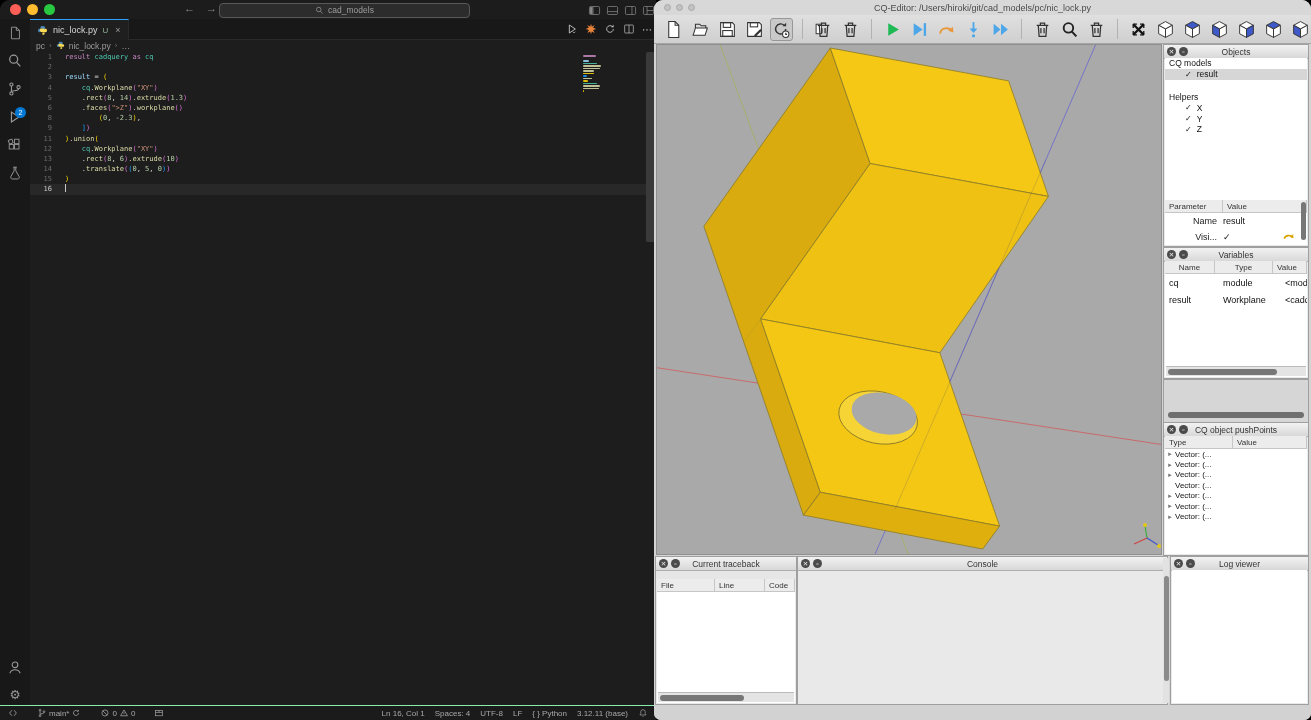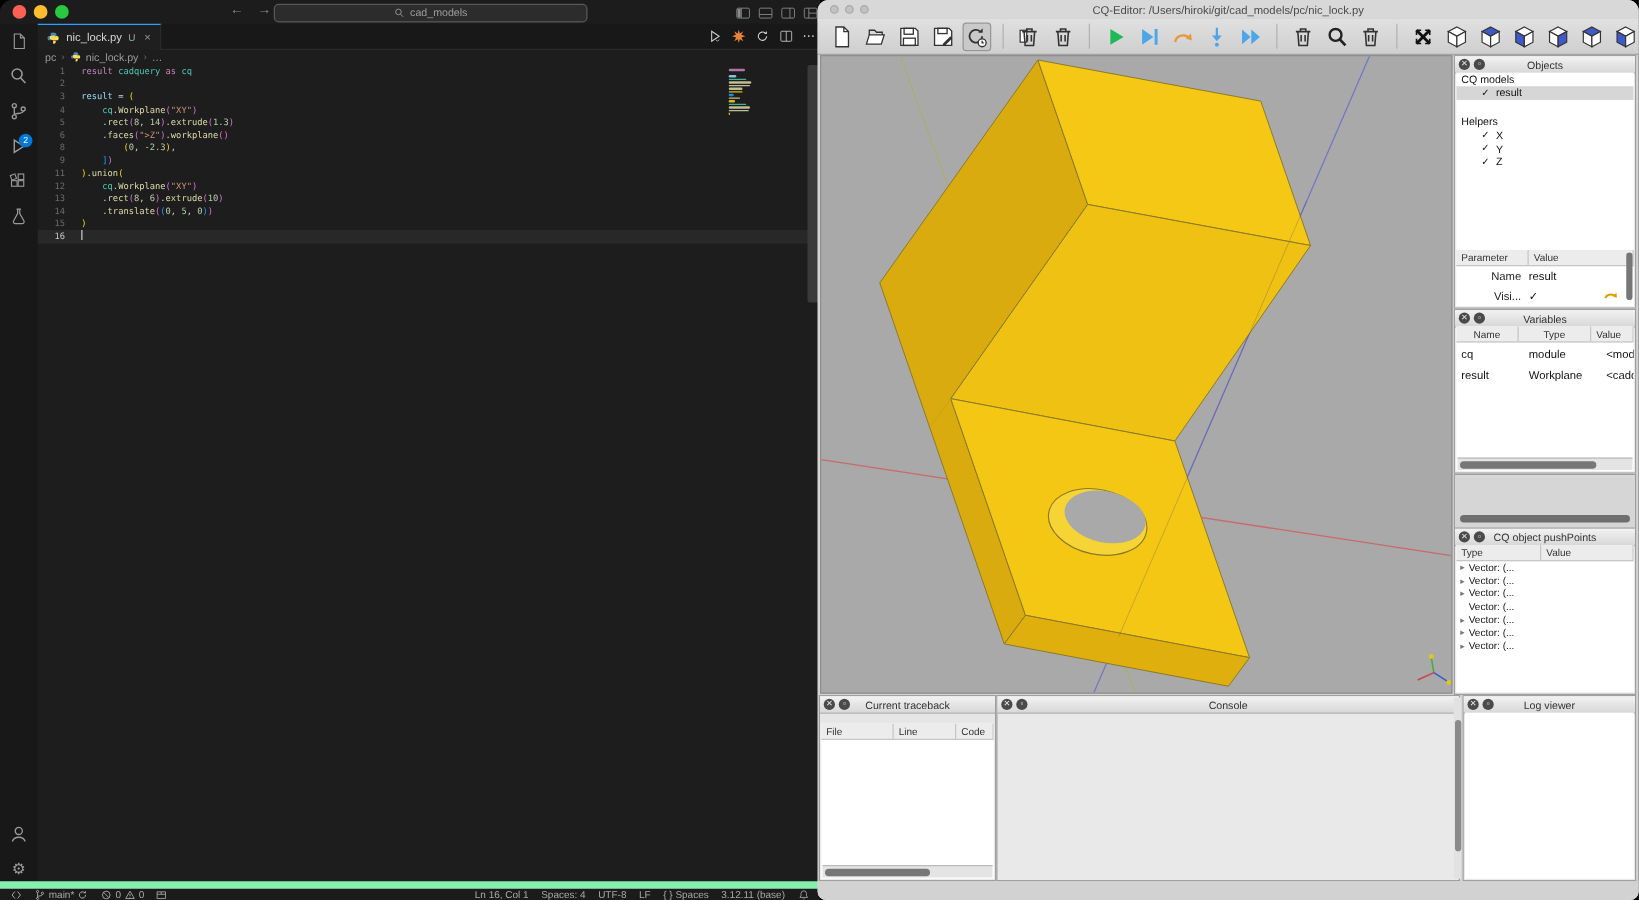--- a/index.html
+++ b/index.html
@@ -27,22 +27,22 @@
   .cl .gut{display:inline-block;width:22px;text-align:right;color:#6b6b6b;font-size:7px}
   .cl .code{margin-left:13px}
   .cl.cur{background:rgba(255,255,255,.05)}
   .cl.cur .gut{color:#c8c8c8}
   .cursor{display:inline-block;width:1px;height:8px;background:#c8c8c8;vertical-align:-1px}
   .tk-kw{color:#c586c0}.tk-ty{color:#4ec9b0}.tk-fn{color:#dcdcaa}.tk-v{color:#9cdcfe}.tk-s{color:#ce9178}
   .tk-n{color:#b5cea8}.tk-d{color:#d4d4d4}.tk-b1{color:#ffd700}.tk-b2{color:#da70d6}.tk-b3{color:#179fff}
   #vs-minimap{position:absolute;left:553px;top:3px;width:20px}
   #vs-minimap div{height:1.5px;margin-bottom:1px;border-radius:1px}
   #vs-scroll{position:absolute;left:616px;top:0;width:9px;height:190px;background:#3a3a3a;border-radius:2px}
-  #vs-status{position:absolute;left:0;bottom:0;width:656px;height:15px;background:#1b1b1b;border-top:6px solid #86efac;
-    display:flex;align-items:center;font-size:8px;color:#a8a8a8;padding:0 8px;box-sizing:border-box;gap:9px}
+  #vs-status{position:absolute;left:0;bottom:0;width:656px;height:15px;background:#1b1b1b;border-top:1px solid #86efac;
+    display:flex;align-items:center;font-size:8px;color:#a8a8a8;padding:0 8px;box-sizing:border-box;gap:19px}
   .st-item{display:flex;align-items:center;gap:2px}
   .st-ic{width:10px;height:10px;color:#a8a8a8}
   #vs-status .rgt{margin-left:auto;display:flex;gap:10px;align-items:center}
   #vs-activity{position:absolute;left:0;top:19px;width:30px;height:686px;background:#181818}
   .act-ic{width:30px;height:28px;display:flex;align-items:center;justify-content:center;color:#9a9a9a}
   .act-ic svg,.act-ic span{width:16px;height:16px}
   #scm-badge{position:absolute;left:15px;top:88px;width:11px;height:11px;border-radius:50%;background:#0078d4;color:#fff;
     font-size:7px;text-align:center;line-height:11px}
   .act-bottom{position:absolute;left:0;width:30px}
   
@@ -327,21 +327,21 @@
         <svg viewBox="0 0 18 18" width="100%" height="100%">
           <rect x="3" y="4.5" width="12" height="9.5" fill="none" stroke="#b5b5b5" stroke-width="1.1"></rect>
           <path d="M3 8h12M9 4.5V8" stroke="#b5b5b5" stroke-width="1.1"></path>
         </svg>
       </span>
     <span class="rgt">
       <span>Ln 16, Col 1</span>
       <span>Spaces: 4</span>
       <span>UTF-8</span>
       <span>LF</span>
-      <span>{ } Spaces</span>
+      <span>{ } Python</span>
       <span>3.12.11 (base)</span>
       <span class="st-ic">
           <svg viewBox="0 0 18 18" width="100%" height="100%">
             <path d="M9 3a4 4 0 0 1 4 4v3.2l1.5 2.3H3.5L5 10.2V7a4 4 0 0 1 4-4z" fill="none" stroke="#b5b5b5" stroke-width="1.1"></path>
             <path d="M7.8 14.3a1.3 1.3 0 0 0 2.4 0" fill="none" stroke="#b5b5b5"></path>
           </svg>
         </span>
     </span>
   </div>
 </div>

